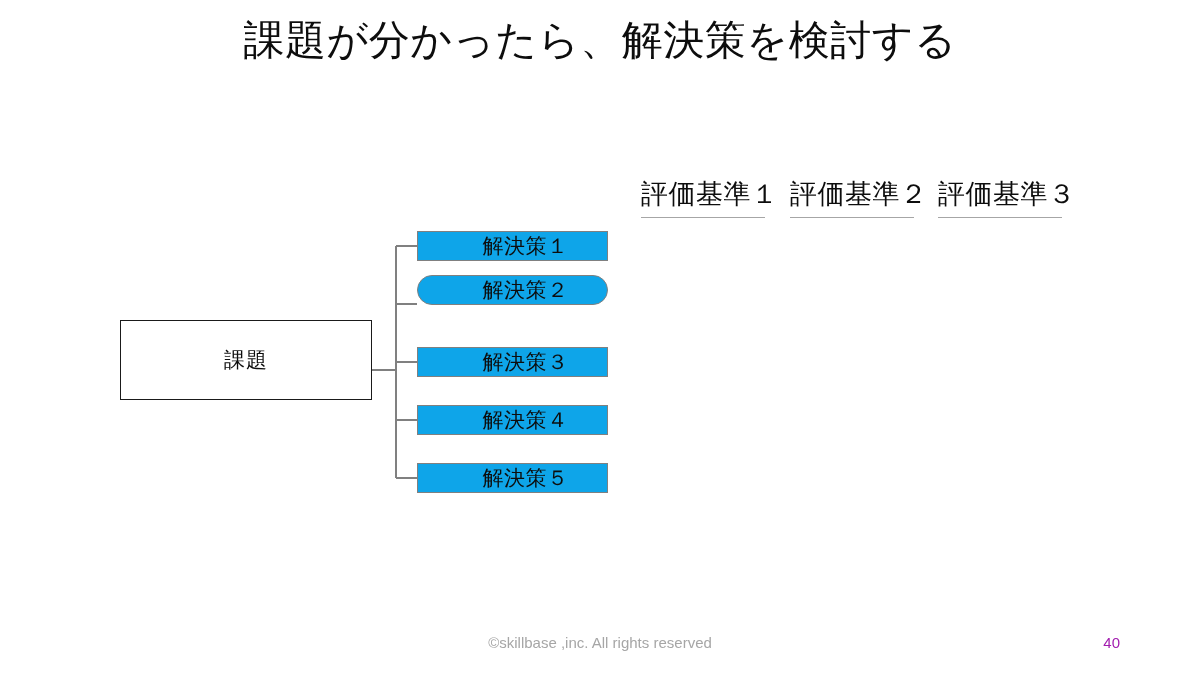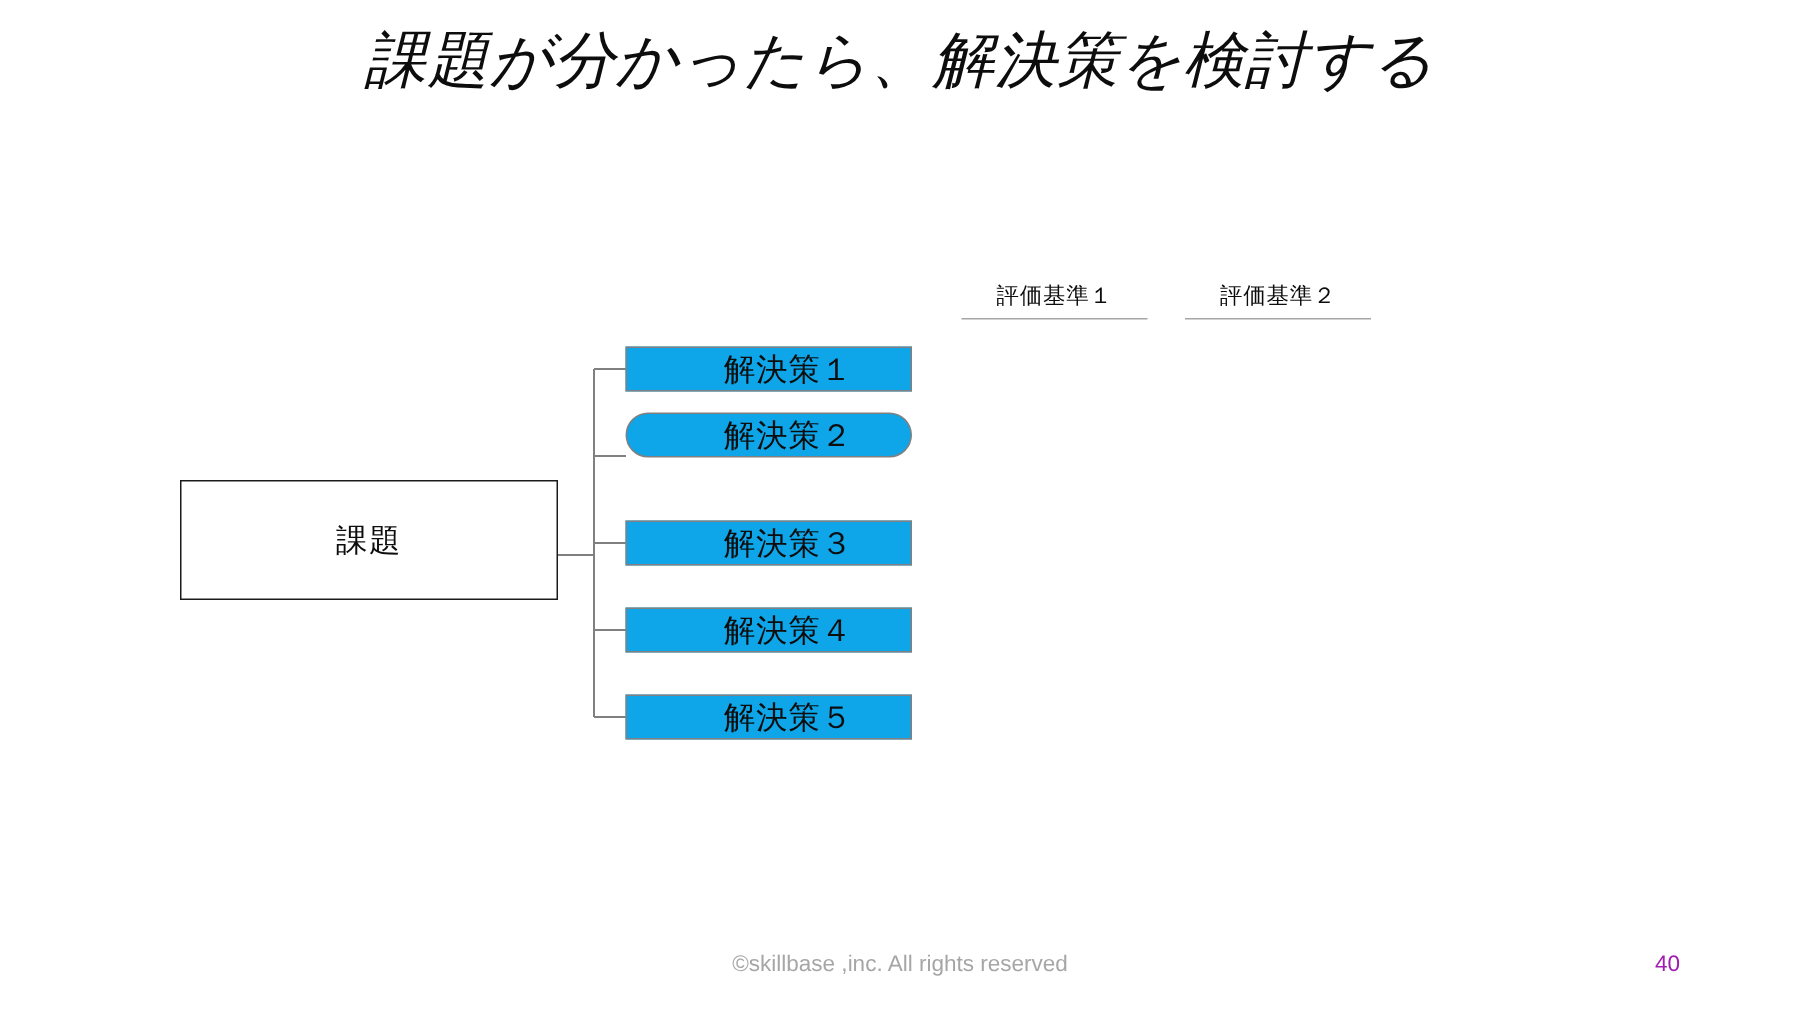--- a/index.html
+++ b/index.html
@@ -32,36 +32,35 @@
     text-align: center;
     line-height: 1.28;
     letter-spacing: 0.5px;
   }
   .title-line {
     display: block;
     font-size: 41px;
     font-weight: 400;
     color: #0d0d0d;
     white-space: nowrap;
-    font-style: italic;
   }
 
   
   .criteria-row {
     position: absolute;
     left: 628px;
     top: 176px;
     width: 450px;
     height: 40px;
   }
   .criterion {
     position: absolute;
-    top: 12px;
+    top: 0;
     text-align: center;
-    font-size: 15px;
+    font-size: 27px;
     font-weight: 400;
     color: #0d0d0d;
     white-space: nowrap;
     padding-bottom: 5px;
     border-bottom: 1.5px solid #a6a6a6;
     letter-spacing: 0.5px;
   }
   .criterion.c1 { left: 13px;  width: 124px; }
   .criterion.c2 { left: 162px; width: 124px; }
   .criterion.c3 { left: 310px; width: 124px; }
@@ -145,20 +144,21 @@
 
 <div class="slide">
 
   <div class="title-block">
     <span class="title-line">課題が分かったら、解決策を検討する</span>
   </div>
 
   <div class="criteria-row">
     <div class="criterion c1">評価基準１</div>
     <div class="criterion c2">評価基準２</div>
+    <div class="criterion c3">評価基準３</div>
   </div>
 
   <div class="tree">
 
     <svg class="connectors" viewBox="0 0 1200 675" width="1200" height="675" xmlns="http://www.w3.org/2000/svg">
       <g fill="none" stroke="#808080" stroke-width="1.4" shape-rendering="crispEdges">
 
         <path d="M396,246 L396,478"></path>
 
         <path d="M372,370 L396,370"></path>

